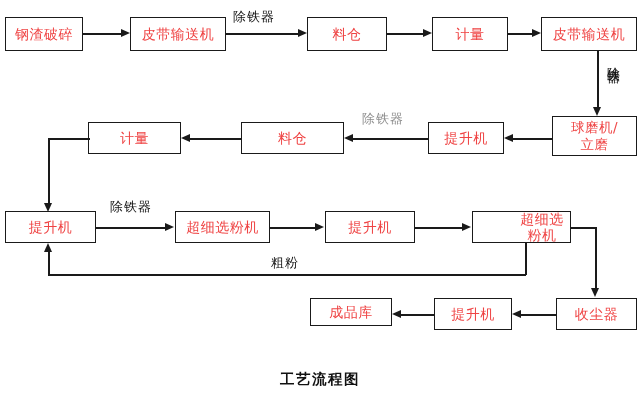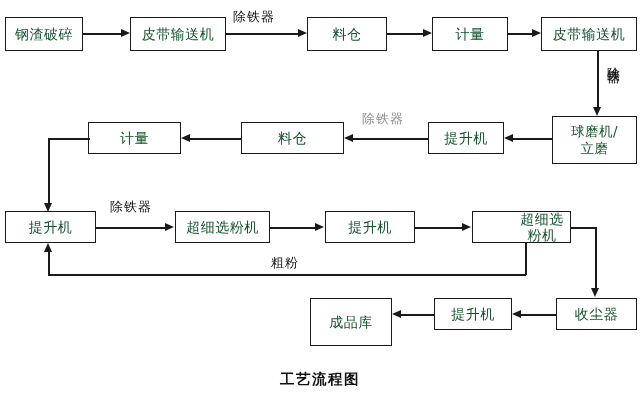--- a/index.html
+++ b/index.html
@@ -14,21 +14,21 @@
   
   .node{
     position:absolute;
     box-sizing:border-box;
     border:1.6px solid #1a1a1a;
     background:#ffffff;
     display:flex;
     align-items:center;
     justify-content:center;
     text-align:center;
-    color:#14532d;
+    color:#ef4444;
     font-size:14px;
     line-height:1.15;
     letter-spacing:0.5px;
     white-space:pre-line;
     font-family:"DejaVu Sans","Liberation Sans",sans-serif;
   }
   .node.tall{font-size:13.5px;line-height:1.25;}
 
   
   .ln{position:absolute;background:#1a1a1a;}
@@ -98,21 +98,21 @@
 
   <div class="ln h" style="left:508px;top:33px;width:25px;"></div>
   <div class="arw r" style="left:532px;top:29.4px;"></div>
 
   <div class="elabel" style="left:233px;top:8px;">除铁器</div>
 
   <div class="ln v" style="left:597px;top:51px;height:58px;"></div>
   <div class="arw d" style="left:593.4px;top:107px;"></div>
   <div class="elabel vert" style="left:607px;top:57px;">除铁器</div>
 
-  <div class="node tall" style="left:552px;top:116px;width:85px;height:48px;">球磨机/
+  <div class="node tall" style="left:552px;top:116px;width:85px;height:40px;">球磨机/
 立磨</div>
 
   <div class="node" style="left:428px;top:122px;width:76px;height:32px;">提升机</div>
 
   <div class="node" style="left:241px;top:122px;width:103px;height:32px;">料仓</div>
 
   <div class="node" style="left:88px;top:122px;width:93px;height:32px;">计量</div>
 
   <div class="ln h" style="left:513px;top:138px;width:39px;"></div>
   <div class="arw l" style="left:504px;top:134.4px;"></div>
@@ -155,21 +155,21 @@
   <div class="elabel" style="left:271px;top:254px;">粗粉</div>
 
   <div class="ln h" style="left:571px;top:227px;width:26px;"></div>
   <div class="ln v" style="left:595px;top:227px;height:63px;"></div>
   <div class="arw d" style="left:591.4px;top:288px;"></div>
 
   <div class="node" style="left:556px;top:298px;width:81px;height:32px;">收尘器</div>
 
   <div class="node" style="left:434px;top:298px;width:78px;height:32px;">提升机</div>
 
-  <div class="node" style="left:310px;top:298px;width:82px;height:48px;">成品库</div>
+  <div class="node" style="left:310px;top:298px;width:82px;height:28px;">成品库</div>
 
   <div class="ln h" style="left:521px;top:314px;width:35px;"></div>
   <div class="arw l" style="left:512px;top:310.4px;"></div>
 
   <div class="ln h" style="left:401px;top:314px;width:33px;"></div>
   <div class="arw l" style="left:392px;top:310.4px;"></div>
 
   <div id="caption">工艺流程图</div>
 
 </div>

